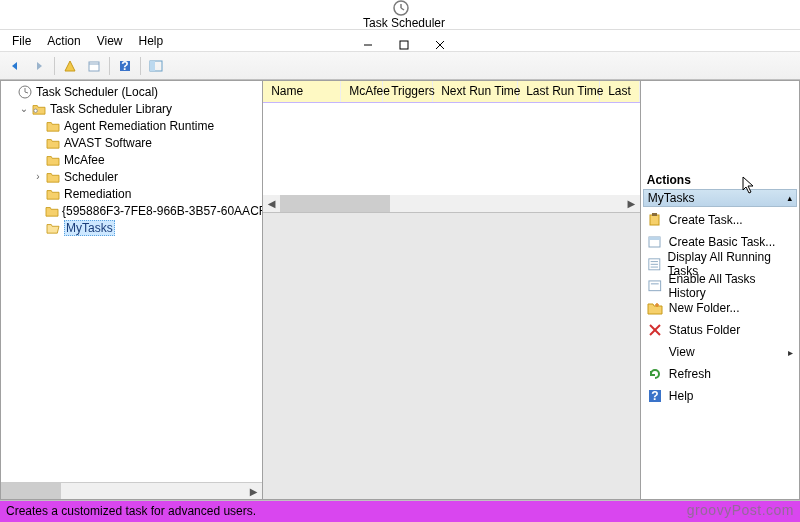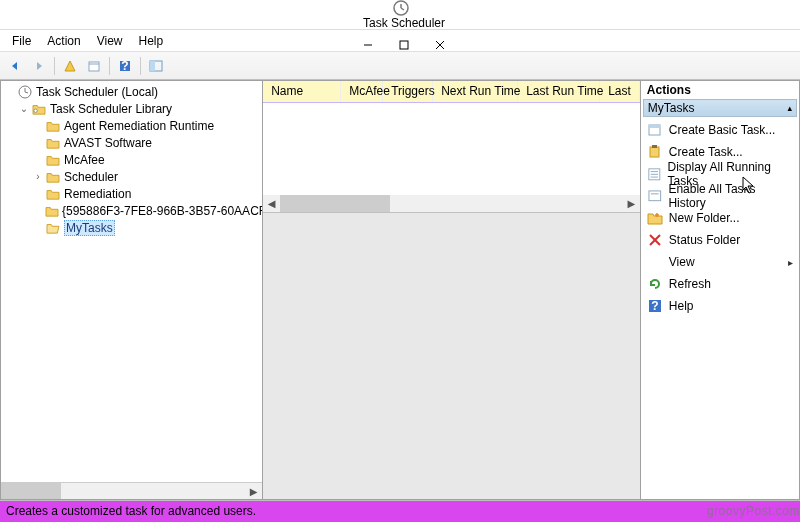--- a/index.html
+++ b/index.html
@@ -43,33 +43,33 @@
 .list-header { display:flex; height:22px; border-bottom:1px solid #c4b5fd; background:#fef9c3; }
 .list-header .col { padding:3px 8px; border-right:1px solid #eee; white-space:nowrap; }
 .list-body { flex:1; background:#fff; }
 .list-hscroll { height:17px; background:#f0f0f0; position:relative; }
 .list-hscroll .arr-l { position:absolute; left:0; top:0; width:17px; height:17px; display:flex; align-items:center; justify-content:center; font-size:10px; color:#555;}
 .list-hscroll .arr-r { position:absolute; right:0; top:0; width:17px; height:17px; display:flex; align-items:center; justify-content:center; font-size:10px; color:#555;}
 .list-hscroll .thumb { position:absolute; left:17px; top:0; height:17px; width:110px; background:#cdcdcd; }
 .detail-area { flex:1; background:#e8e8e8; }
 
 
-.actions-panel { width: 170px; border:1px solid #a0a0a0; border-left:none; display:flex; flex-direction:column; }
+.actions-panel { width: 170px; border:1px solid #a0a0a0; border-left:none; display:flex; flex-direction:column;justify-content:center; }
 .actions-title { font-weight:bold; padding:2px 6px; height:18px; }
 .actions-context { background:linear-gradient(#cfe3f2,#bcd5ea); border:1px solid #a6bdd0; margin:0 2px; padding:1px 4px; display:flex; align-items:center; justify-content:space-between; height:18px;}
 .actions-list { padding:2px; }
 .action-item { display:flex; align-items:center; height:22px; padding:2px 4px; gap:6px; cursor:default; }
 .action-item .aicon { width:16px; height:16px; display:flex; align-items:center; justify-content:center;}
 .action-item .submenu-arrow { margin-left:auto; font-size:10px; color:#333; }
 
 
 .statusbar { height:22px; border-top:1px solid #c0c0c0; padding:3px 6px; background:#d946ef; }
 
 
-.watermark { position:absolute; right:0; bottom:4px; font-size:12px; color:rgba(120,120,120,0.7); letter-spacing:0.5px; }
+.watermark { position:absolute; right:6px; bottom:4px; font-size:14px; color:rgba(120,120,120,0.7); letter-spacing:0.5px; }
 
 
 .cursor { position:absolute; width:14px; height:20px; pointer-events:none; }
 
 </style>
 </head>
 <body>
 
 <div class="titlebar">
   <span class="app-icon">
@@ -258,34 +258,34 @@
   <div class="actions-panel">
     <div class="actions-title">Actions</div>
     <div class="actions-context">
       <span>MyTasks</span>
       <span style="font-size:9px">▴</span>
     </div>
     <div class="actions-list">
       <div class="action-item">
         <span class="aicon">
             <svg viewBox="0 0 16 16">
+              <rect x="3" y="3" width="9" height="10" fill="#f6d06b" stroke="#c89a1a"></rect>
+              <rect x="5" y="1" width="5" height="3" fill="#8a6d3b"></rect>
+            </svg>
+          </span>
+        <span>Create Task...</span>
+      </div>
+      <div class="action-item">
+        <span class="aicon">
+            <svg viewBox="0 0 16 16">
               <rect x="2" y="3" width="11" height="10" fill="#fff" stroke="#8ba8c2"></rect>
               <rect x="2" y="3" width="11" height="3" fill="#bcd5ea"></rect>
             </svg>
           </span>
         <span>Create Basic Task...</span>
-      </div>
-      <div class="action-item">
-        <span class="aicon">
-            <svg viewBox="0 0 16 16">
-              <rect x="3" y="3" width="9" height="10" fill="#f6d06b" stroke="#c89a1a"></rect>
-              <rect x="5" y="1" width="5" height="3" fill="#8a6d3b"></rect>
-            </svg>
-          </span>
-        <span>Create Task...</span>
       </div>
       <div class="action-item">
         <span class="aicon">
             <svg viewBox="0 0 16 16">
               <rect x="2" y="2" width="12" height="12" fill="#fff" stroke="#8ba8c2"></rect>
               <line x1="4" y1="5" x2="12" y2="5" stroke="#8ba8c2"></line>
               <line x1="4" y1="8" x2="12" y2="8" stroke="#8ba8c2"></line>
               <line x1="4" y1="11" x2="12" y2="11" stroke="#8ba8c2"></line>
             </svg>
           </span>

